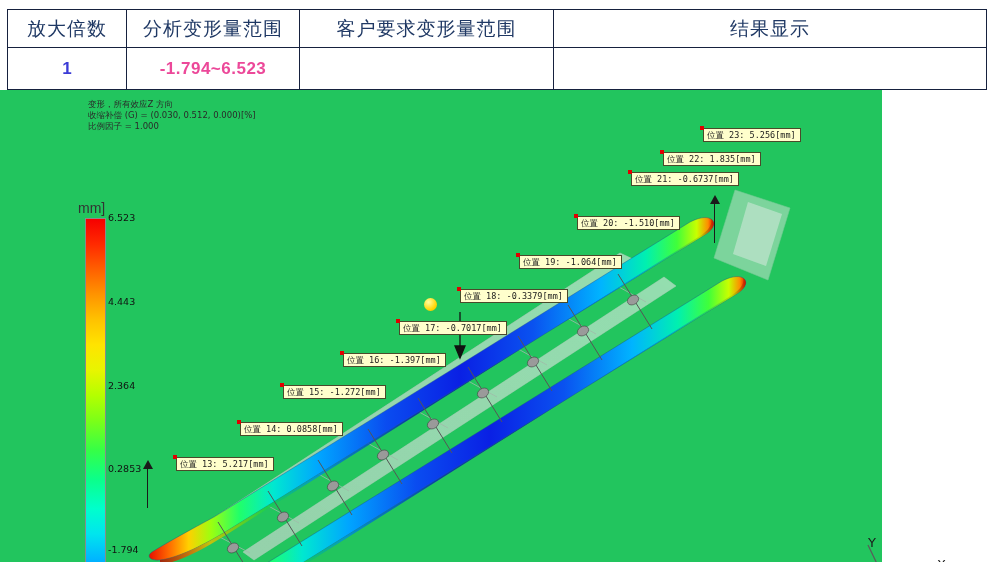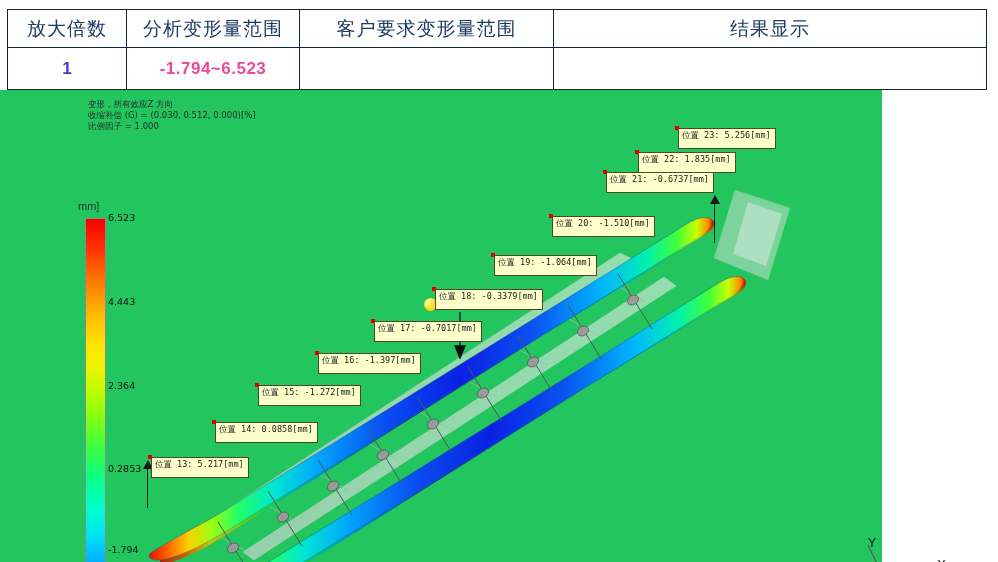--- a/index.html
+++ b/index.html
@@ -23,38 +23,38 @@
   .val-mag{color:#3b3bd6;font-weight:bold;font-size:17px;}
   .val-range{color:#ec4899;font-weight:bold;font-size:17px;letter-spacing:.5px;}
   
   .viewport{position:absolute;left:0;top:90px;width:882px;height:472px;background:#22c55e;}
   .info-text{
     position:absolute;left:88px;top:9px;
     font-size:8.5px;line-height:11px;color:#2a2a2a;
     font-family:"DejaVu Sans","Liberation Sans",sans-serif;white-space:nowrap;
   }
   
-  .cb-unit{position:absolute;left:78px;top:110px;font-size:11px;color:#333;text-align:right;}
+  .cb-unit{position:absolute;left:78px;top:110px;font-size:14px;color:#333;text-align:right;}
   .cb-bar{
     position:absolute;left:85px;top:128px;width:19px;height:420px;
     border:1px solid #8a8a8a;
     background:linear-gradient(to top,
       #0000e0 0%, #0033ff 6%, #0080ff 13%, #00b6ff 19%,
       #00e5ee 25%, #00ffcc 31%, #0bff8a 38%, #36ff46 45%,
       #7cff18 52%, #b4ff00 58%, #e8f500 64%, #ffe400 70%,
       #ffc200 76%, #ff9400 82%, #ff6000 88%, #ff2a00 94%, #f60000 100%);
   }
   .cb-tick{position:absolute;left:108px;font-size:9.5px;color:#111;
     font-family:"DejaVu Sans","Liberation Sans",sans-serif;}
   
   .callout{
     position:absolute;white-space:nowrap;
     background:#ffffcc;border:1px solid #4a4a2a;
     font-family:"DejaVu Sans Mono","Liberation Mono",monospace;
-    font-size:8.5px;color:#1a1a1a;padding:1px 4px 7px 3px;line-height:11px;
+    font-size:8.5px;color:#1a1a1a;padding:1px 4px 0 3px;line-height:11px;margin-left:25px;
   }
   .callout::before{
     content:"";position:absolute;left:-4px;top:-3px;
     width:4px;height:4px;background:#e00000;
   }
   
   .arrow{position:absolute;width:11px;}
   .arrow .shaft{position:absolute;left:5px;top:8px;width:1px;height:100%;background:#1a1a1a;}
   .arrow .head{position:absolute;left:1px;top:0;width:0;height:0;
     border-left:5px solid transparent;border-right:5px solid transparent;

